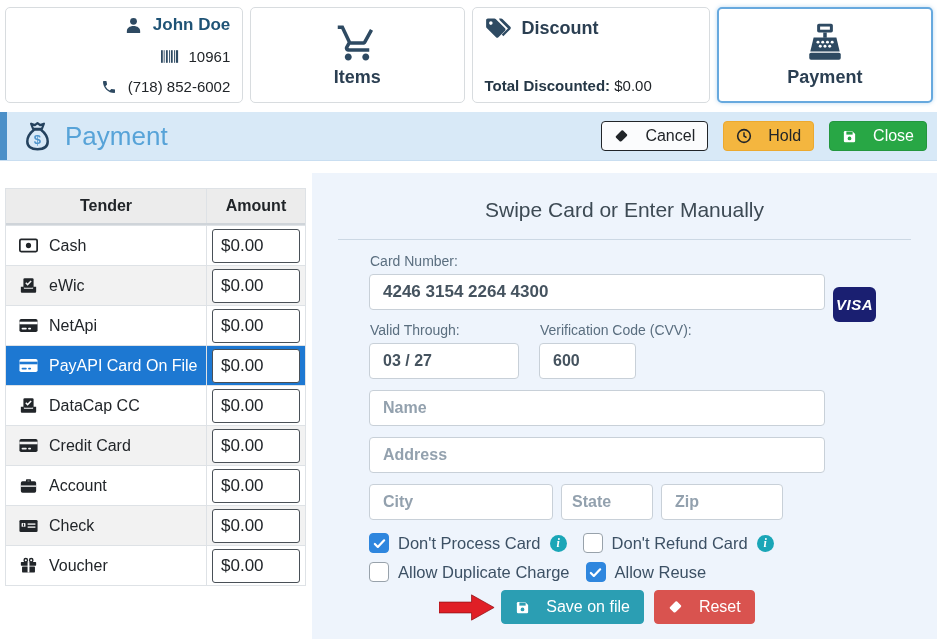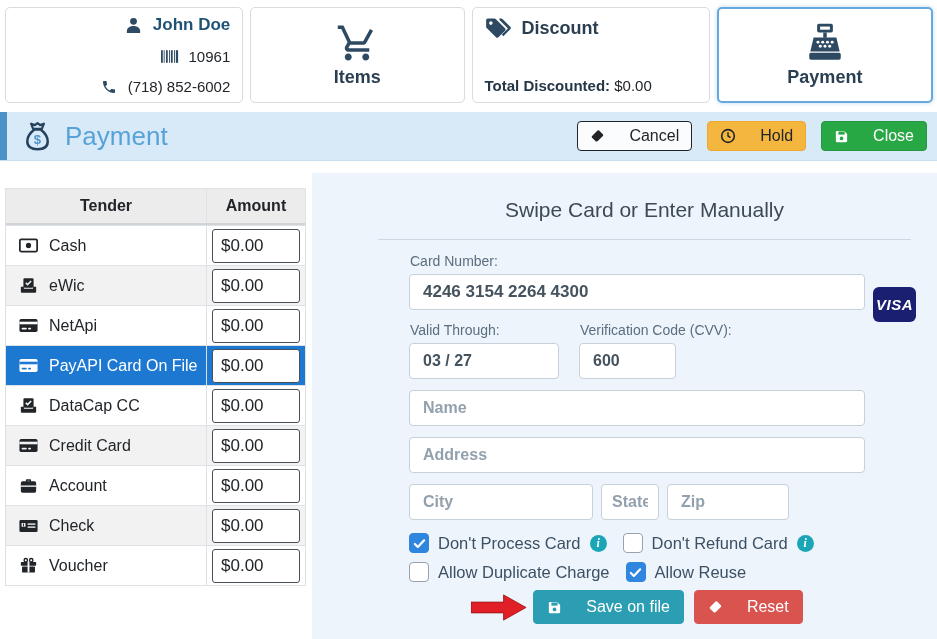--- a/index.html
+++ b/index.html
@@ -24,60 +24,60 @@
   .disc-total { position:absolute; left:12px; bottom:8px; font-size:15px; }
   .disc-total b { color:#253746; }
   .big-icon { color:#2e4a62; display:flex; }
   
   .pay-bar { position:absolute; top:112px; left:0; right:0; height:49px; background:var(--header-bg,#d8e9f7);
              border-bottom:1px solid #c9def1; display:flex; align-items:center; }
   .pay-accent { width:7px; align-self:stretch; background:var(--accent-blue,#4c90c8); }
   .pay-bag { margin-left:13px; display:flex; }
   .pay-title { margin-left:10px; font-size:26px; font-weight:500; color:var(--header-title,#57a3d8); }
   .bar-buttons { margin-left:auto; margin-right:10px; display:flex; gap:15px; align-items:center; }
-  .btn { display:flex; align-items:center; gap:24px; font-size:16px; border-radius:4px; padding:5px 12px;
+  .btn { display:flex; align-items:center; gap:16px; font-size:16px; border-radius:4px; padding:5px 12px;
          cursor:pointer; border:1px solid transparent; font-family:inherit; }
   .btn-cancel { background:#fbfcfd; border-color:#212529; color:#212529; }
   .btn-hold { background:var(--hold-button,#f4b63f); border-color:#eca92e; color:#212529; }
   .btn-close { background:var(--close-button,#28a745); border-color:#23963e; color:#fff; }
   
   .ttable { position:absolute; left:5px; top:188px; width:301px; border:1px solid #dee2e6; background:#fff; font-size:16px; }
   .thead { display:flex; background:#ececec; font-weight:bold; border-bottom:2px solid #cfd4d9; }
   .thead > div { padding:8px 0; text-align:center; }
   .th-tender { width:200px; }
   .th-amount { flex:1; border-left:1px solid #dee2e6; }
   .trow { display:flex; align-items:stretch; border-top:1px solid #dee2e6; height:40px; --neg:#fff; background:#fff; }
   .trow.alt { background:#f2f2f2; --neg:#f2f2f2; }
   .trow.selected { background:var(--selected-row,#1d78d2); --neg:var(--selected-row,#1d78d2); color:#fff; }
   .t-cell-label { width:200px; display:flex; align-items:center; gap:11px; padding-left:12px; }
   .t-icon { display:flex; width:20px; justify-content:center; color:inherit; }
   .t-cell-amount { flex:1; border-left:1px solid #dee2e6; display:flex; align-items:center; justify-content:center; padding:0 5px; }
   .t-amount { width:100%; height:34px; border:1px solid #495057; border-radius:3px; background:#fff;
               font-family:inherit; font-size:17px; color:#212529; padding:0 8px; }
   
-  .panel { position:absolute; left:312px; top:173px; right:0; bottom:0; background:var(--panel-bg,#eef4fc);padding-left:40px; }
+  .panel { position:absolute; left:312px; top:173px; right:0; bottom:0; background:var(--panel-bg,#eef4fc); }
   .panel-heading { text-align:center; margin-top:25px; font-size:21px; color:#3d4a54; }
   .panel-divider { border:none; border-top:1px solid #ccd8e4; margin:17px 26px 0; }
   .form { position:relative; margin:13px 0 0 57px; width:456px; }
   .flabel { font-size:14px; color:#5a6e7f; margin:12px 0 5px 1px; }
   .tinput { width:100%; height:36px; border:1px solid #c8d0d8; border-radius:4px; background:#fff;
             font-family:inherit; font-size:16px; font-weight:bold; color:#45535f; padding:0 13px; }
   .tinput::placeholder { color:#93a1ae; font-weight:bold; opacity:1; }
   .card-input { font-size:17px; }
   .visa { position:absolute; top:34px; left:464px; width:43px; height:35px; background:var(--visa-bg,#1a1f71);
           border-radius:6px; color:#fff; display:flex; align-items:center; justify-content:center;
           font-style:italic; font-weight:bold; font-size:15px; letter-spacing:.5px; }
   .two-col { display:flex; }
   .col-valid { width:150px; margin-right:20px; }
   .col-cvv { flex:1; }
   .cvv-input { width:97px; }
   .stack { margin-top:11px; }
   .csz { display:flex; gap:8px; margin-top:11px; }
   .city-input { width:184px; }
-  .state-input { width:58px; padding:0 10px; }
+  .state-input { width:92px; padding:0 10px; }
   .zip-input { width:122px; }
   
   .cb-row { display:flex; align-items:center; gap:16px; margin-top:13px; }
   .cb-row + .cb-row { margin-top:9px; }
   .cb-item { display:flex; align-items:center; gap:9px; font-size:16.5px; color:#3c5064; }
   .cb-box { width:20px; height:20px; border-radius:4px; border:1px solid #98a2ab; background:#fff;
             display:flex; align-items:center; justify-content:center; cursor:pointer; flex:0 0 auto; }
   .cb-box.checked { background:var(--checkbox-checked,#2e86de); border-color:var(--checkbox-checked,#2e86de); }
   .info { width:17px; height:17px; border-radius:50%; background:var(--info-icon,#1aa6b7); color:#fff;
           font-size:12px; font-weight:bold; font-family:"Liberation Serif", serif; font-style:italic;

